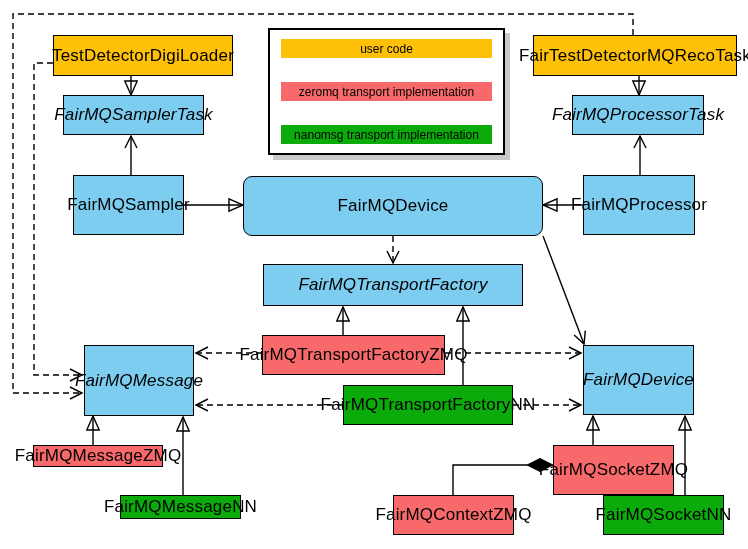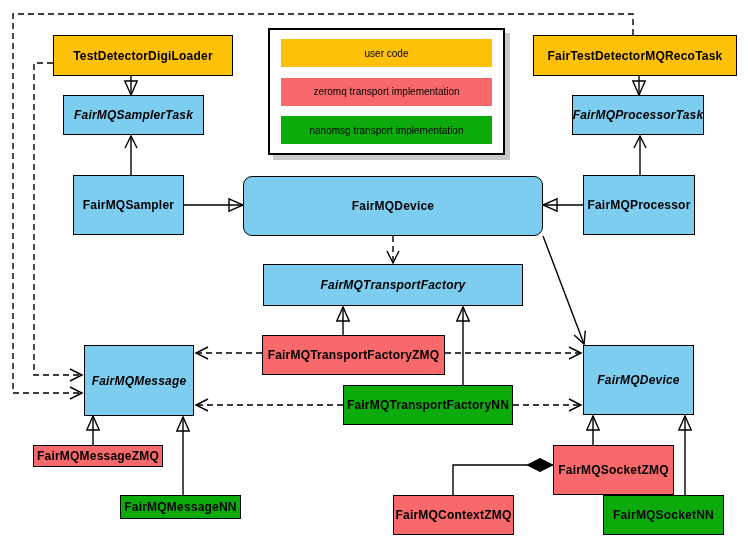--- a/index.html
+++ b/index.html
@@ -9,40 +9,40 @@
   }
   svg.wires { position:absolute; left:0; top:0; z-index:1; }
   .wires line, .wires polyline, .wires path { stroke:var(--line); stroke-width:1.4; fill:none; }
   .wires .dashed { stroke-dasharray:6 4; }
   .wires .diamond { fill:var(--line); stroke:var(--line); }
 
   .node {
     position:absolute; z-index:2; box-sizing:border-box;
     border:1.5px solid #000; color:#000;
     display:flex; align-items:center; justify-content:center;
-    font-size:12px; font-weight:bold; letter-spacing:0.2px; text-align:center;
+    font-size:17px; font-weight:normal; letter-spacing:0.2px; text-align:center;
     white-space:nowrap;
   }
   .node.abstract { font-style:italic; }
   .node.user_code { background:var(--user_code); }
   .node.framework { background:var(--framework); }
   .node.zeromq    { background:var(--zeromq); }
   .node.nanomsg   { background:var(--nanomsg); }
 
   .legend {
     position:absolute; z-index:2; box-sizing:border-box;
     left:268px; top:28px; width:237px; height:127px;
     background:#fff; border:2px solid #000;
     box-shadow:5px 5px 0 #c9c9c9;
     display:flex; flex-direction:column; justify-content:space-between;
     padding:9px 11px;
   }
   .legend .bar {
-    height:28px; display:flex; align-items:center; justify-content:center;
-    font-size:10px; color:#000; white-space:nowrap;
+    height:19px; display:flex; align-items:center; justify-content:center;
+    font-size:12px; color:#000; white-space:nowrap;
   }
   .legend .bar.user_code { background:var(--user_code); }
   .legend .bar.framework { background:var(--framework); }
   .legend .bar.zeromq    { background:var(--zeromq); }
   .legend .bar.nanomsg   { background:var(--nanomsg); }
 
   
   #n-digiLoader          { left:53px;  top:35px;  width:180px; height:41px; }
   #n-recoTask            { left:533px; top:35px;  width:204px; height:41px; }
   #n-samplerTask         { left:63px;  top:95px;  width:141px; height:40px; }

